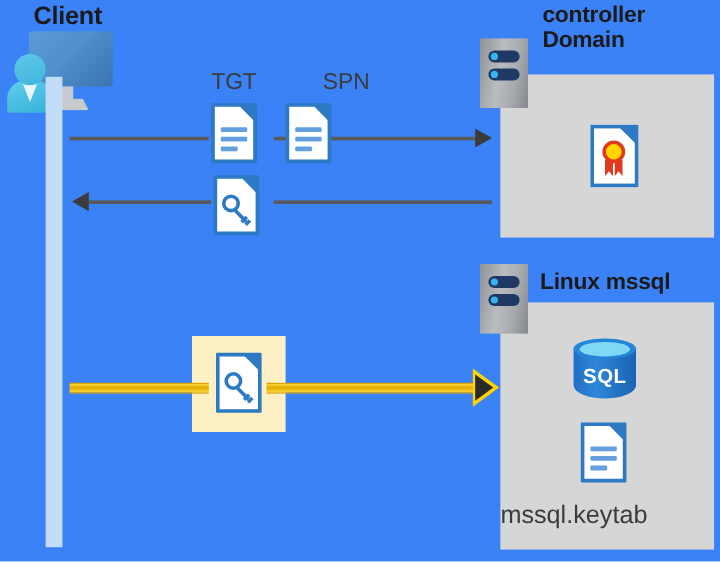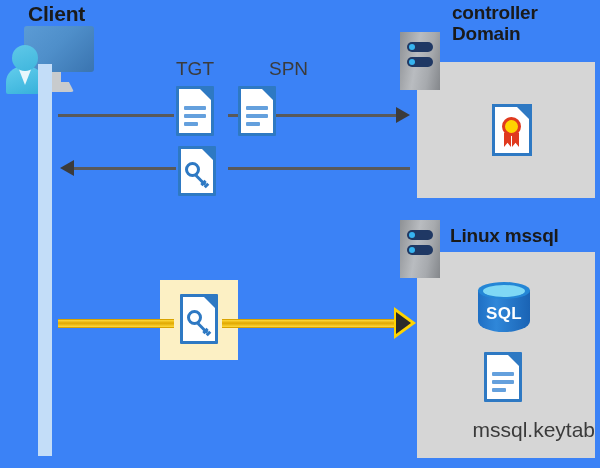--- a/index.html
+++ b/index.html
@@ -315,21 +315,21 @@
     font-size: 17px;
     font-weight: bold;
     letter-spacing: 0.4px;
   }
 
   
   #doc-keytab { left: 484px; top: 352px; }
   #keytab-name {
     left: 417px; top: 418px;
     width: 178px;
-    text-align: right;
+    text-align: left;
     font-size: 21px;
     color: #3b3b3b;
   }
 </style>
 </head>
 <body>
 
 <div id="canvas">
 
   <div class="abs title" id="client-title">Client</div>

